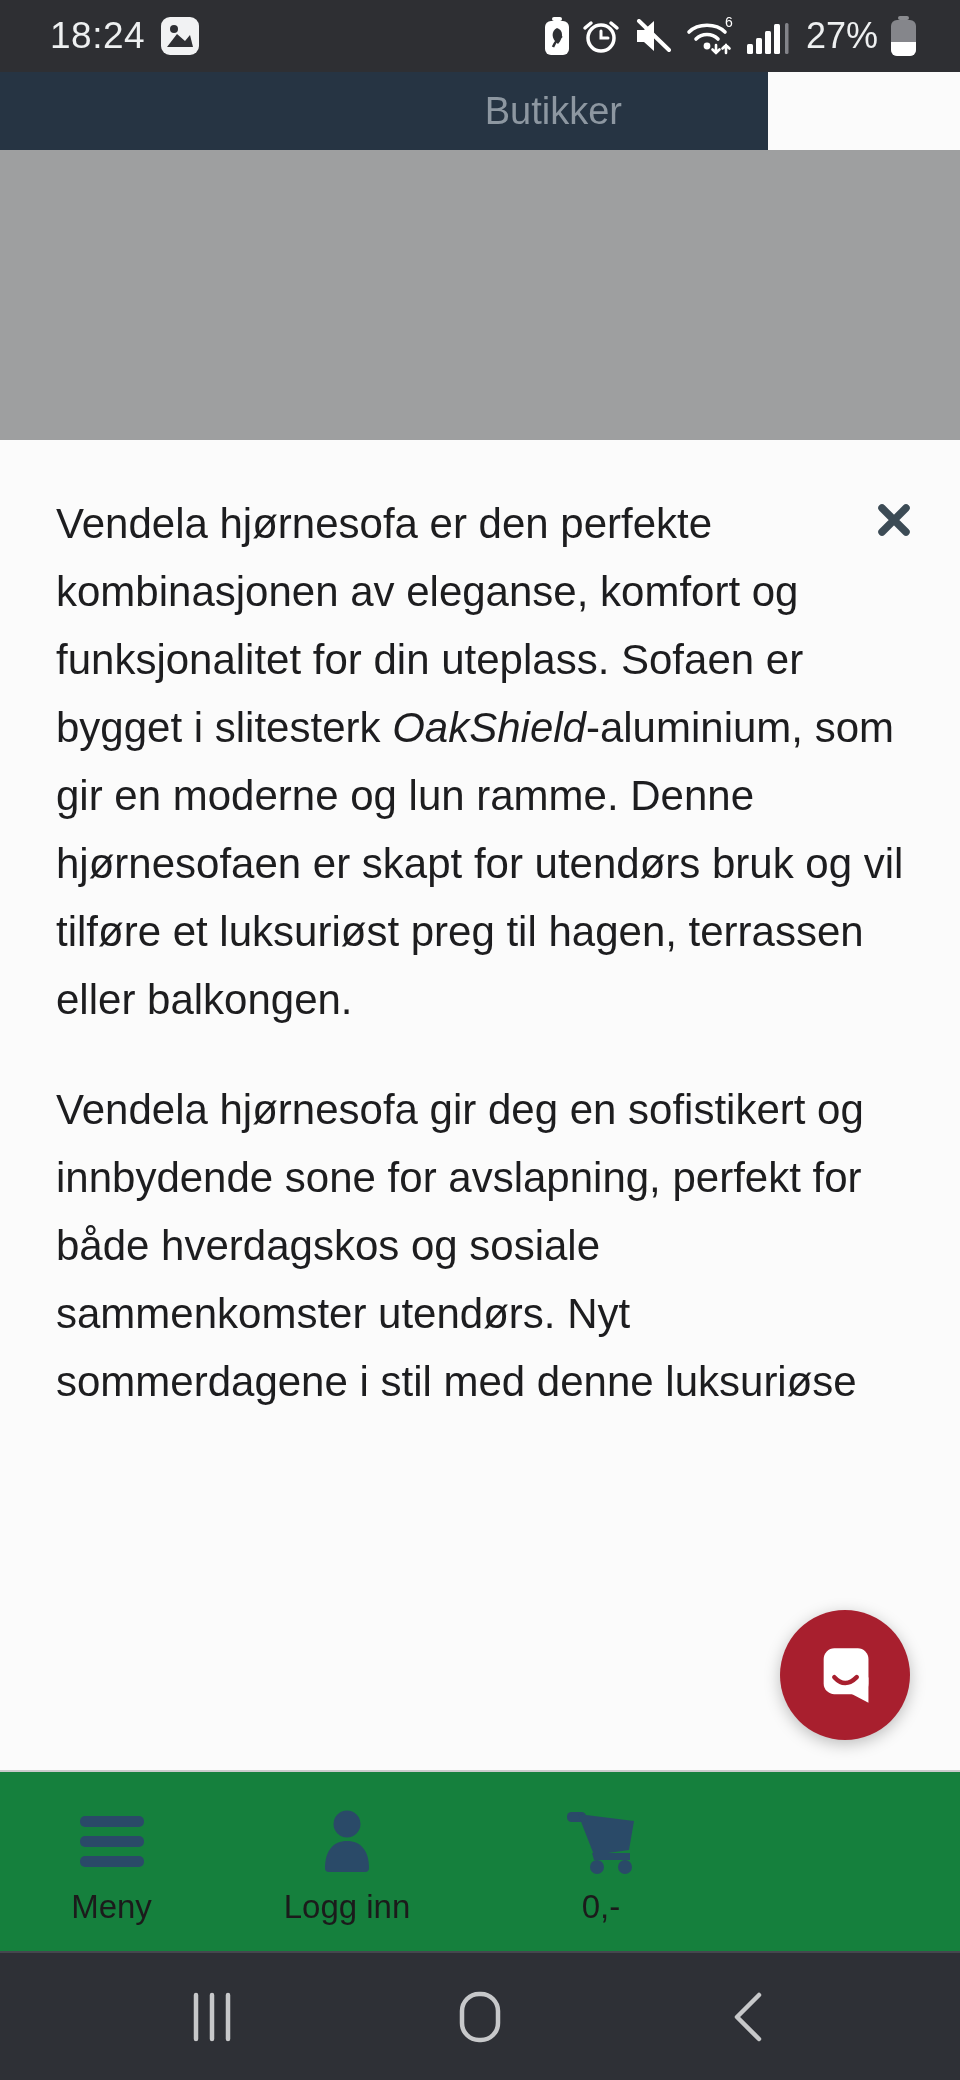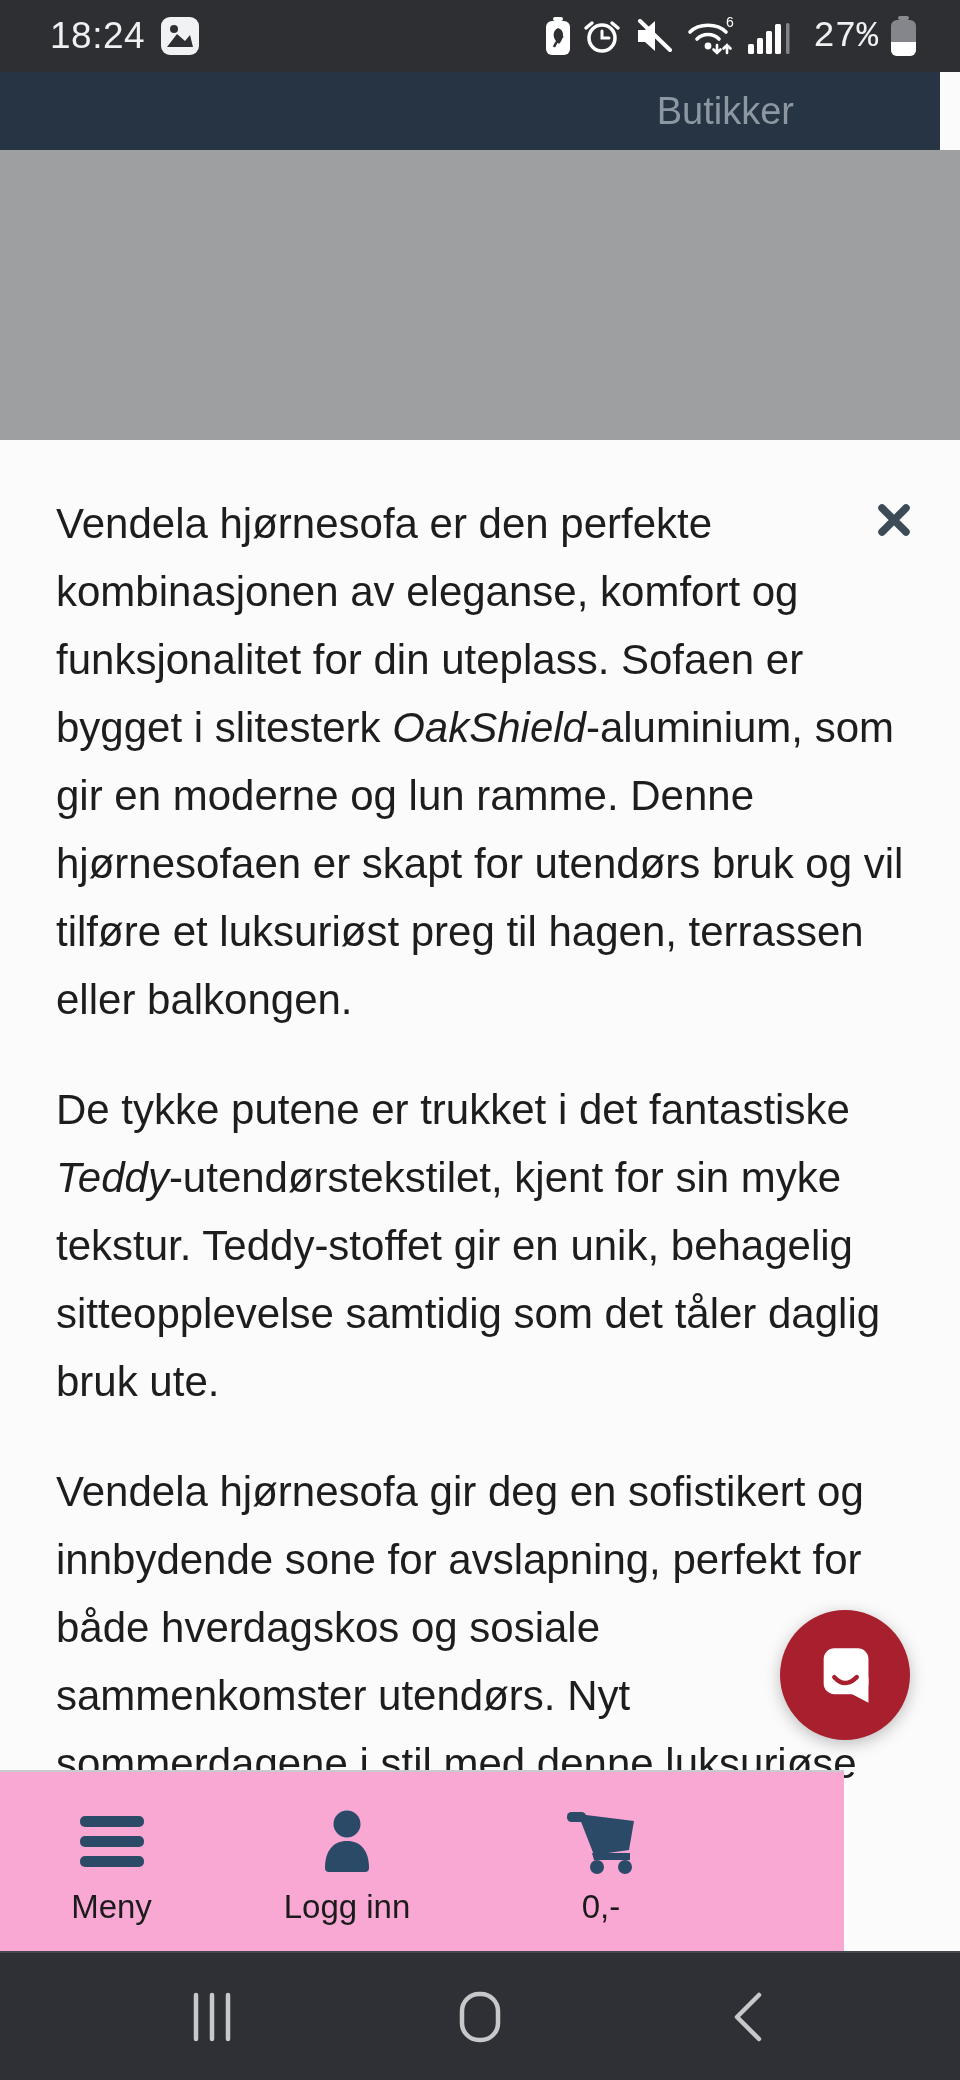--- a/index.html
+++ b/index.html
@@ -12,25 +12,25 @@
   
   .status-bar{
     position:absolute;top:0;left:0;width:960px;height:72px;
     background:#2e2f33;color:#eef0f1;
     display:flex;align-items:center;justify-content:space-between;
     padding:0 44px 0 50px;box-sizing:border-box;z-index:7;
   }
   .sb-left{display:flex;align-items:center;gap:16px;}
   .sb-time{font-size:37px;letter-spacing:0.5px;}
   .sb-right{display:flex;align-items:center;gap:13px;}
-  .sb-pct{font-size:36px;margin-left:10px;font-family:Liberation Mono, monospace;}
+  .sb-pct{font-size:36px;margin-left:4px;}
   .sb-icon{display:block;}
   
   .app-header{
-    position:absolute;top:72px;left:0;width:940px;height:78px;
+    position:absolute;top:72px;left:0;width:768px;height:78px;
     background:#263443;z-index:6;
   }
   .header-link{
     position:absolute;top:0;right:146px;height:78px;
     display:flex;align-items:center;
     color:#8d97a1;font-size:38px;cursor:pointer;
   }
   
   .image-area{
     position:absolute;top:150px;left:0;width:960px;height:290px;
@@ -53,22 +53,22 @@
   }
   
   .chat-button{
     position:absolute;left:780px;top:1610px;width:130px;height:130px;
     border-radius:50%;background:#a81f2e;z-index:4;cursor:pointer;
     display:flex;align-items:center;justify-content:center;
     box-shadow:0 4px 16px rgba(0,0,0,0.25);
   }
   
   .bottom-nav{
-    position:absolute;top:1770px;left:0;width:844px;height:181px;
-    background:#f9a8d4;border-top:2px solid #c9cacb;box-sizing:border-box;
+    position:absolute;top:1770px;left:0;width:960px;height:181px;
+    background:#15803d;border-top:2px solid #c9cacb;box-sizing:border-box;
     display:grid;grid-template-columns:223px 248px 260px 229px;z-index:5;
   }
   .nav-item{
     display:flex;flex-direction:column;align-items:center;
     padding-top:34px;cursor:pointer;
   }
   .nav-icon{height:72px;display:flex;align-items:center;justify-content:center;}
   .nav-label{margin-top:10px;font-size:33px;color:#1b1b1b;}
   
   .android-nav{
@@ -135,21 +135,20 @@
   <div class="header-link">
     <span>Butikker</span>
   </div>
 </div>
 
 <div class="image-area"></div>
 
 <div class="modal">
   <div class="description">
       <p><span>Vendela hjørnesofa er den perfekte kombinasjonen av eleganse, komfort og funksjonalitet for din uteplass. Sofaen er bygget i slitesterk </span><em>OakShield</em><span>-aluminium, som gir en moderne og lun ramme. Denne hjørnesofaen er skapt for utendørs bruk og vil tilføre et luksuriøst preg til hagen, terrassen eller balkongen.</span></p>
-      <p><span>De tykke putene er trukket i det fantastiske </span><em>Teddy</em><span>-utendørstekstilet, kjent for sin myke tekstur. Teddy-stoffet gir en unik, behagelig sitteopplevelse samtidig som det tåler daglig bruk ute.</span></p>
       <p><span>Vendela hjørnesofa gir deg en sofistikert og innbydende sone for avslapning, perfekt for både hverdagskos og sosiale sammenkomster utendørs. Nyt sommerdagene i stil med denne luksuriøse</span></p>
     </div>
   <div class="close-button">
     <svg width="32" height="32" viewBox="0 0 32 32">
       <path d="M4 4 L28 28 M28 4 L4 28" stroke="#3c4b55" stroke-width="7.5" stroke-linecap="round"></path>
     </svg>
   </div>
 </div>
 
 <div class="chat-button">

